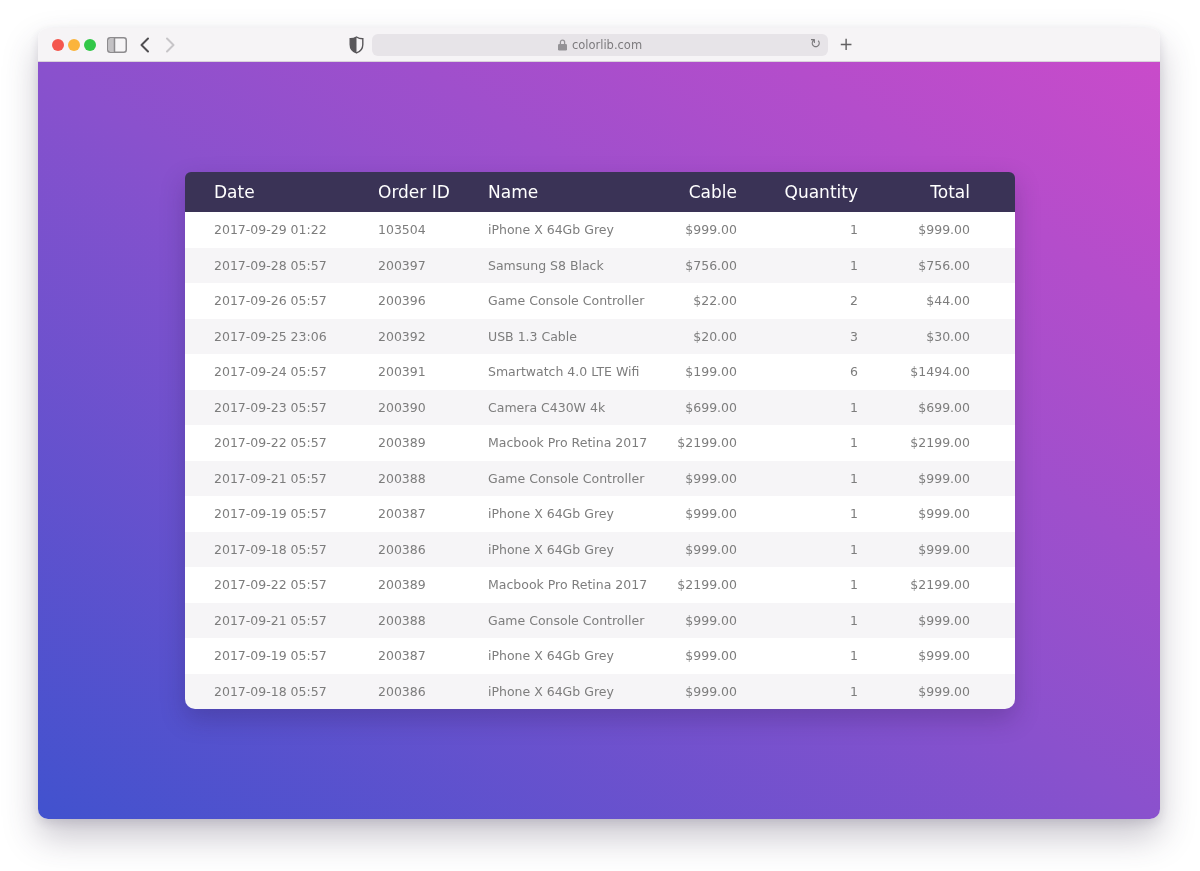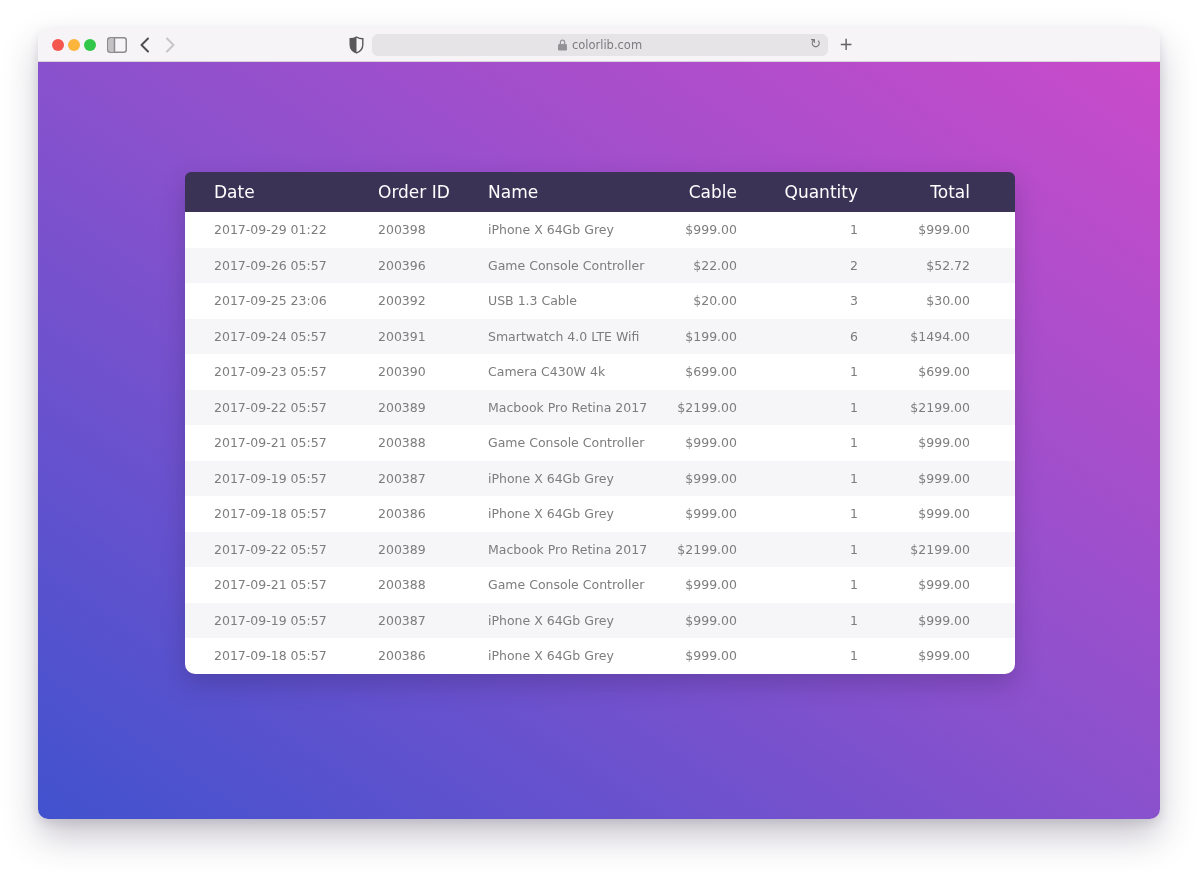--- a/index.html
+++ b/index.html
@@ -123,33 +123,41 @@
               <th class="al-left c2">Order ID</th>
               <th class="al-left c3">Name</th>
               <th class="al-right c4">Cable</th>
               <th class="al-right c5">Quantity</th>
               <th class="al-right c6">Total</th>
             </tr>
         </thead>
         <tbody>
             <tr>
               <td class="al-left c1">2017-09-29 01:22</td>
-              <td class="al-left c2">200398</td>
-              <td class="al-left c3">iPhone X 64Gb Grey</td>
-              <td class="al-right c4">$999.00</td>
-              <td class="al-right c5">1</td>
-              <td class="al-right c6">$999.00</td>
+              <td class="al-left c2">103504</td>
+              <td class="al-left c3">iPhone X 64Gb Grey</td>
+              <td class="al-right c4">$999.00</td>
+              <td class="al-right c5">1</td>
+              <td class="al-right c6">$999.00</td>
+            </tr>
+            <tr>
+              <td class="al-left c1">2017-09-28 05:57</td>
+              <td class="al-left c2">200397</td>
+              <td class="al-left c3">Samsung S8 Black</td>
+              <td class="al-right c4">$756.00</td>
+              <td class="al-right c5">1</td>
+              <td class="al-right c6">$756.00</td>
             </tr>
             <tr>
               <td class="al-left c1">2017-09-26 05:57</td>
               <td class="al-left c2">200396</td>
               <td class="al-left c3">Game Console Controller</td>
               <td class="al-right c4">$22.00</td>
               <td class="al-right c5">2</td>
-              <td class="al-right c6">$52.72</td>
+              <td class="al-right c6">$44.00</td>
             </tr>
             <tr>
               <td class="al-left c1">2017-09-25 23:06</td>
               <td class="al-left c2">200392</td>
               <td class="al-left c3">USB 1.3 Cable</td>
               <td class="al-right c4">$20.00</td>
               <td class="al-right c5">3</td>
               <td class="al-right c6">$30.00</td>
             </tr>
             <tr>

